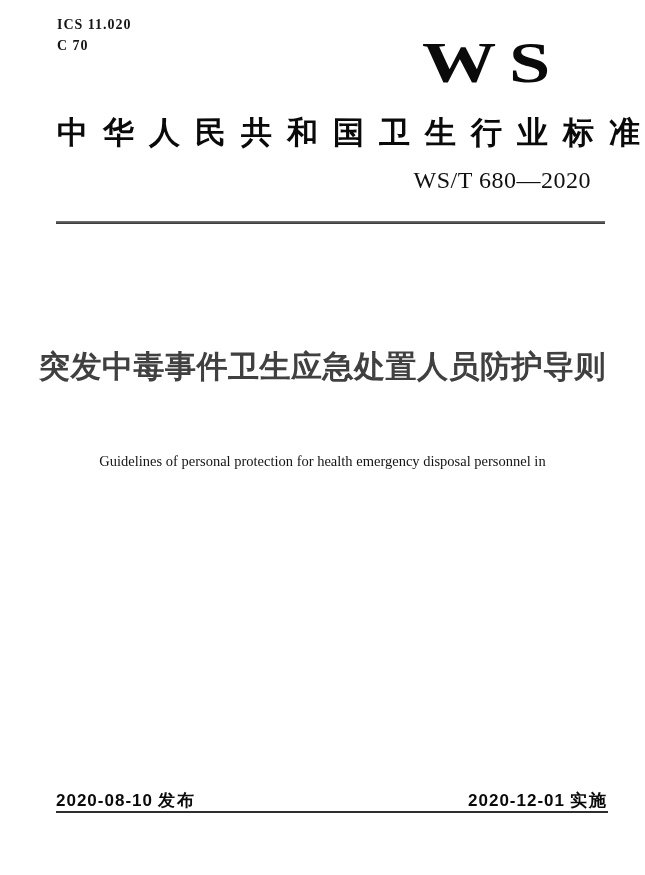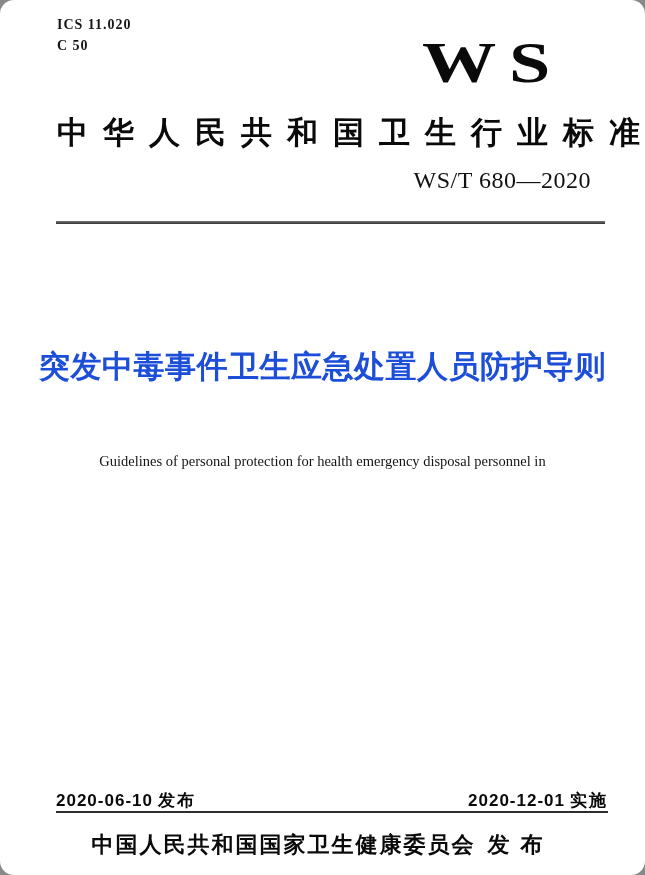--- a/index.html
+++ b/index.html
@@ -4,21 +4,20 @@
 <style>
   html,body { margin:0; padding:0; background:#888; }
   .page {
     position:relative;
     width:645px; height:875px;
     margin:0 auto;
     background:#ffffff;
     font-family:"Liberation Sans","DejaVu Sans",sans-serif;
     color:#000;
     overflow:hidden;
-    border-radius:14px;
   }
   .ics-block {
     position:absolute; left:57px; top:14px;
     font-family:"Liberation Serif","DejaVu Serif",serif;
     font-weight:bold; font-size:14px; line-height:21px;
     letter-spacing:1px; color:#151515;
   }
   .ics-line { white-space:pre; }
   .ws-logo {
     position:absolute; left:422px; top:28px; width:160px;
@@ -38,21 +37,21 @@
     font-family:"Liberation Serif","DejaVu Serif",serif;
     font-size:24px; color:#111; letter-spacing:0.5px;
   }
   .rule-top {
     position:absolute; left:56px; top:221px; width:549px; height:3px;
     background:linear-gradient(#777, #333);
   }
   .title-zh {
     position:absolute; left:0; top:346px; width:645px;
     text-align:center; font-size:31px; font-weight:bold;
-    letter-spacing:0.5px; color:#1d4ed8; white-space:nowrap;
+    letter-spacing:0.5px; color:#404040; white-space:nowrap;
   }
   .title-en {
     position:absolute; left:0; top:404px; width:645px;
     text-align:center;
     font-family:"Liberation Serif","DejaVu Serif",serif;
     font-size:14.5px; line-height:26px; color:#141414;margin-top:44px;
   }
   .date-row {
     position:absolute; left:56px; top:789px; width:552px; height:20px;
     font-size:17px; font-weight:bold; color:#0a0a0a; letter-spacing:1px;
@@ -72,45 +71,42 @@
   .footer-publisher { letter-spacing:2px; }
   .footer-action { margin-left:12px; letter-spacing:11px; }
 </style>
 </head>
 <body>
 
 <div class="page">
 
   <div class="ics-block">
     <div class="ics-line">ICS 11.020</div>
-    <div class="ics-line">C 50</div>
+    <div class="ics-line">C 70</div>
   </div>
 
   <div class="ws-logo">WS</div>
 
   <div class="std-category">中华人民共和国卫生行业标准</div>
 
   <div class="std-number">WS/T 680—2020</div>
 
   <div class="rule-top"></div>
 
   <div class="title-zh">突发中毒事件卫生应急处置人员防护导则</div>
 
   <div class="title-en">
     <div>Guidelines of personal protection for health emergency disposal personnel in</div>
   </div>
 
   <div class="date-row">
     <div class="date-issue">
-      <span>2020-06-10</span><span class="date-label">发布</span>
+      <span>2020-08-10</span><span class="date-label">发布</span>
     </div>
     <div class="date-impl">
       <span>2020-12-01</span><span class="date-label">实施</span>
     </div>
   </div>
 
   <div class="rule-bottom"></div>
 
-  <div class="footer-line">
-    <span class="footer-publisher">中国人民共和国国家卫生健康委员会</span><span class="footer-action">发布</span>
-  </div>
 
 </div>
 
 </body></html>

